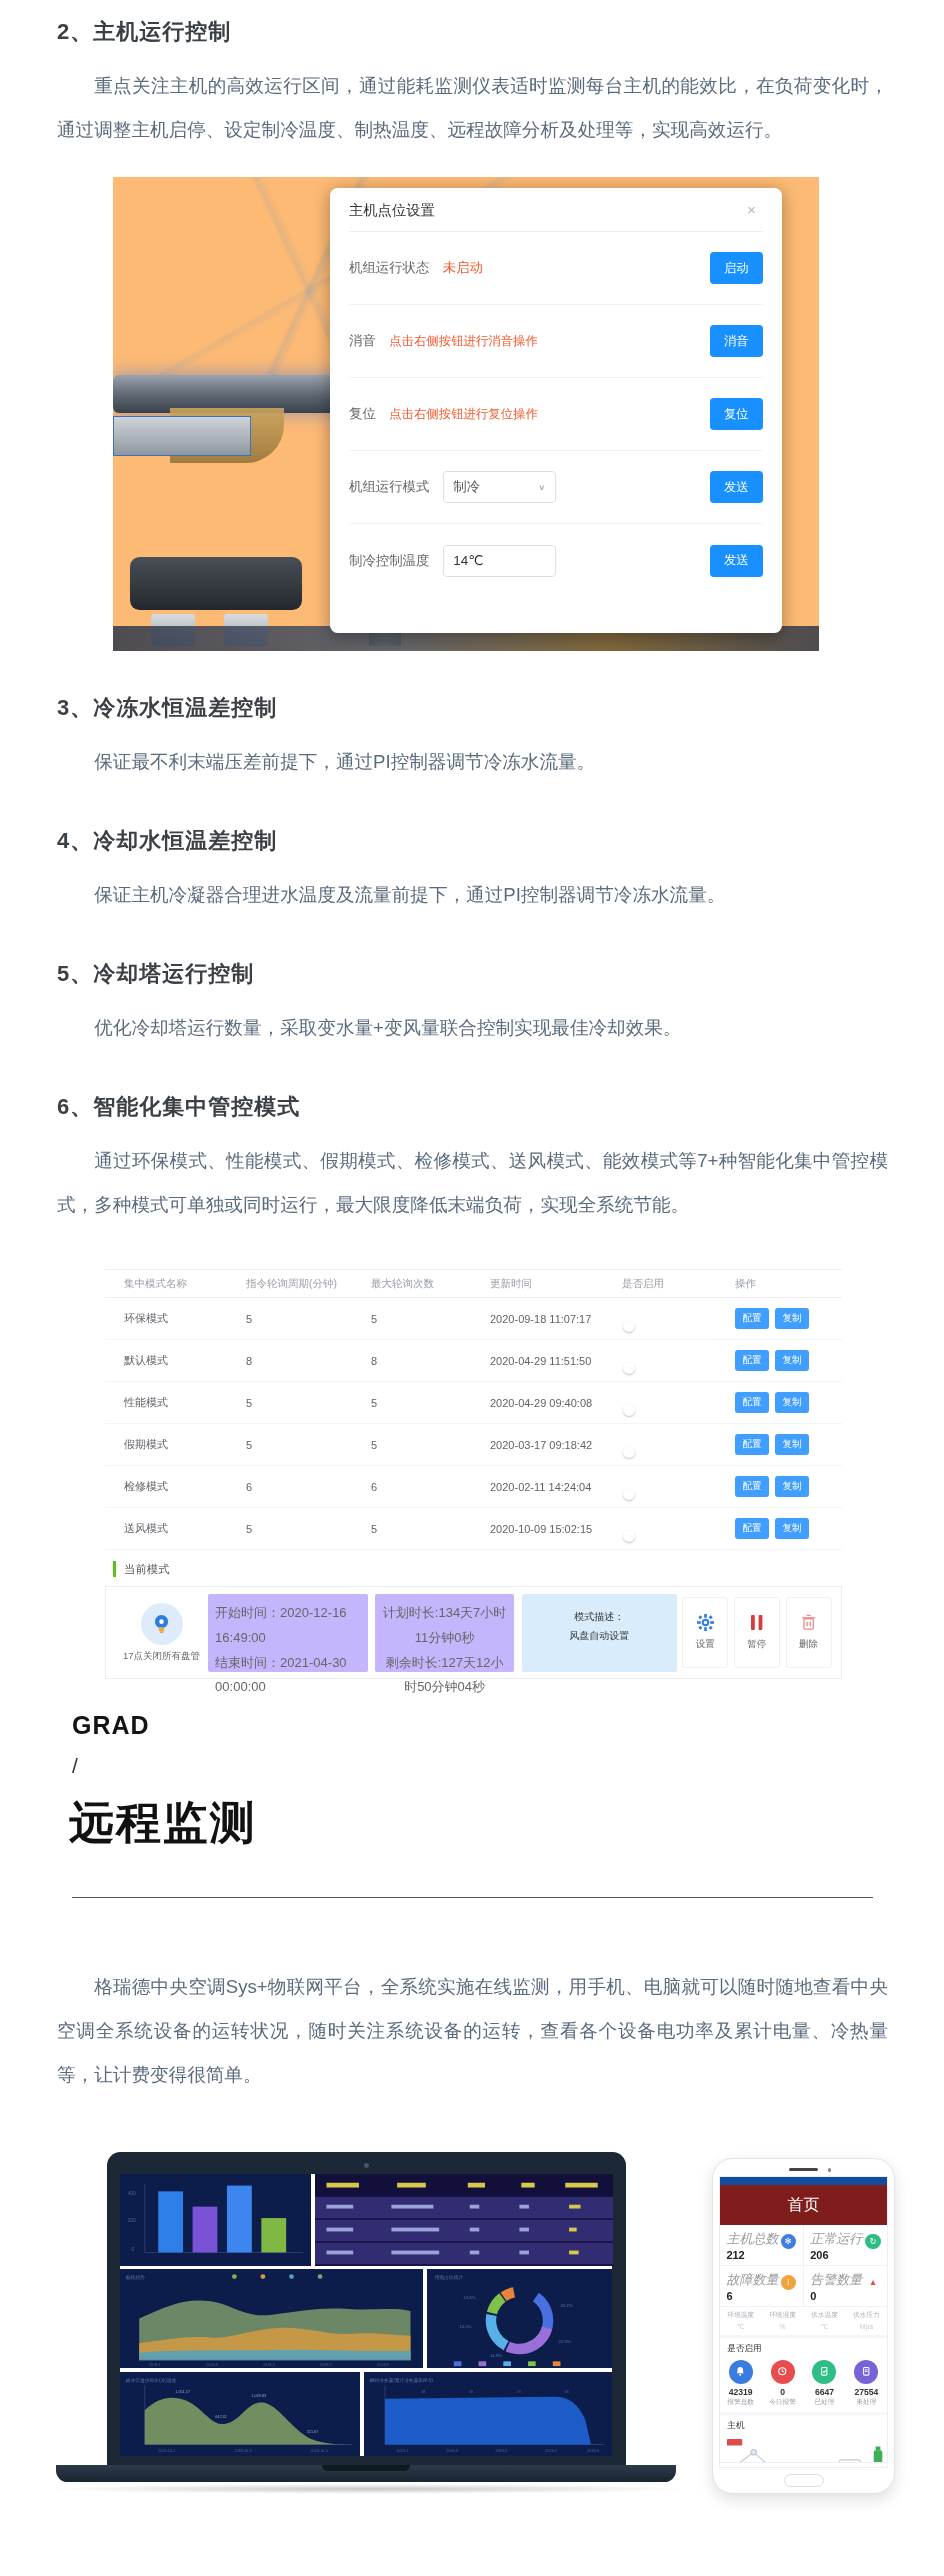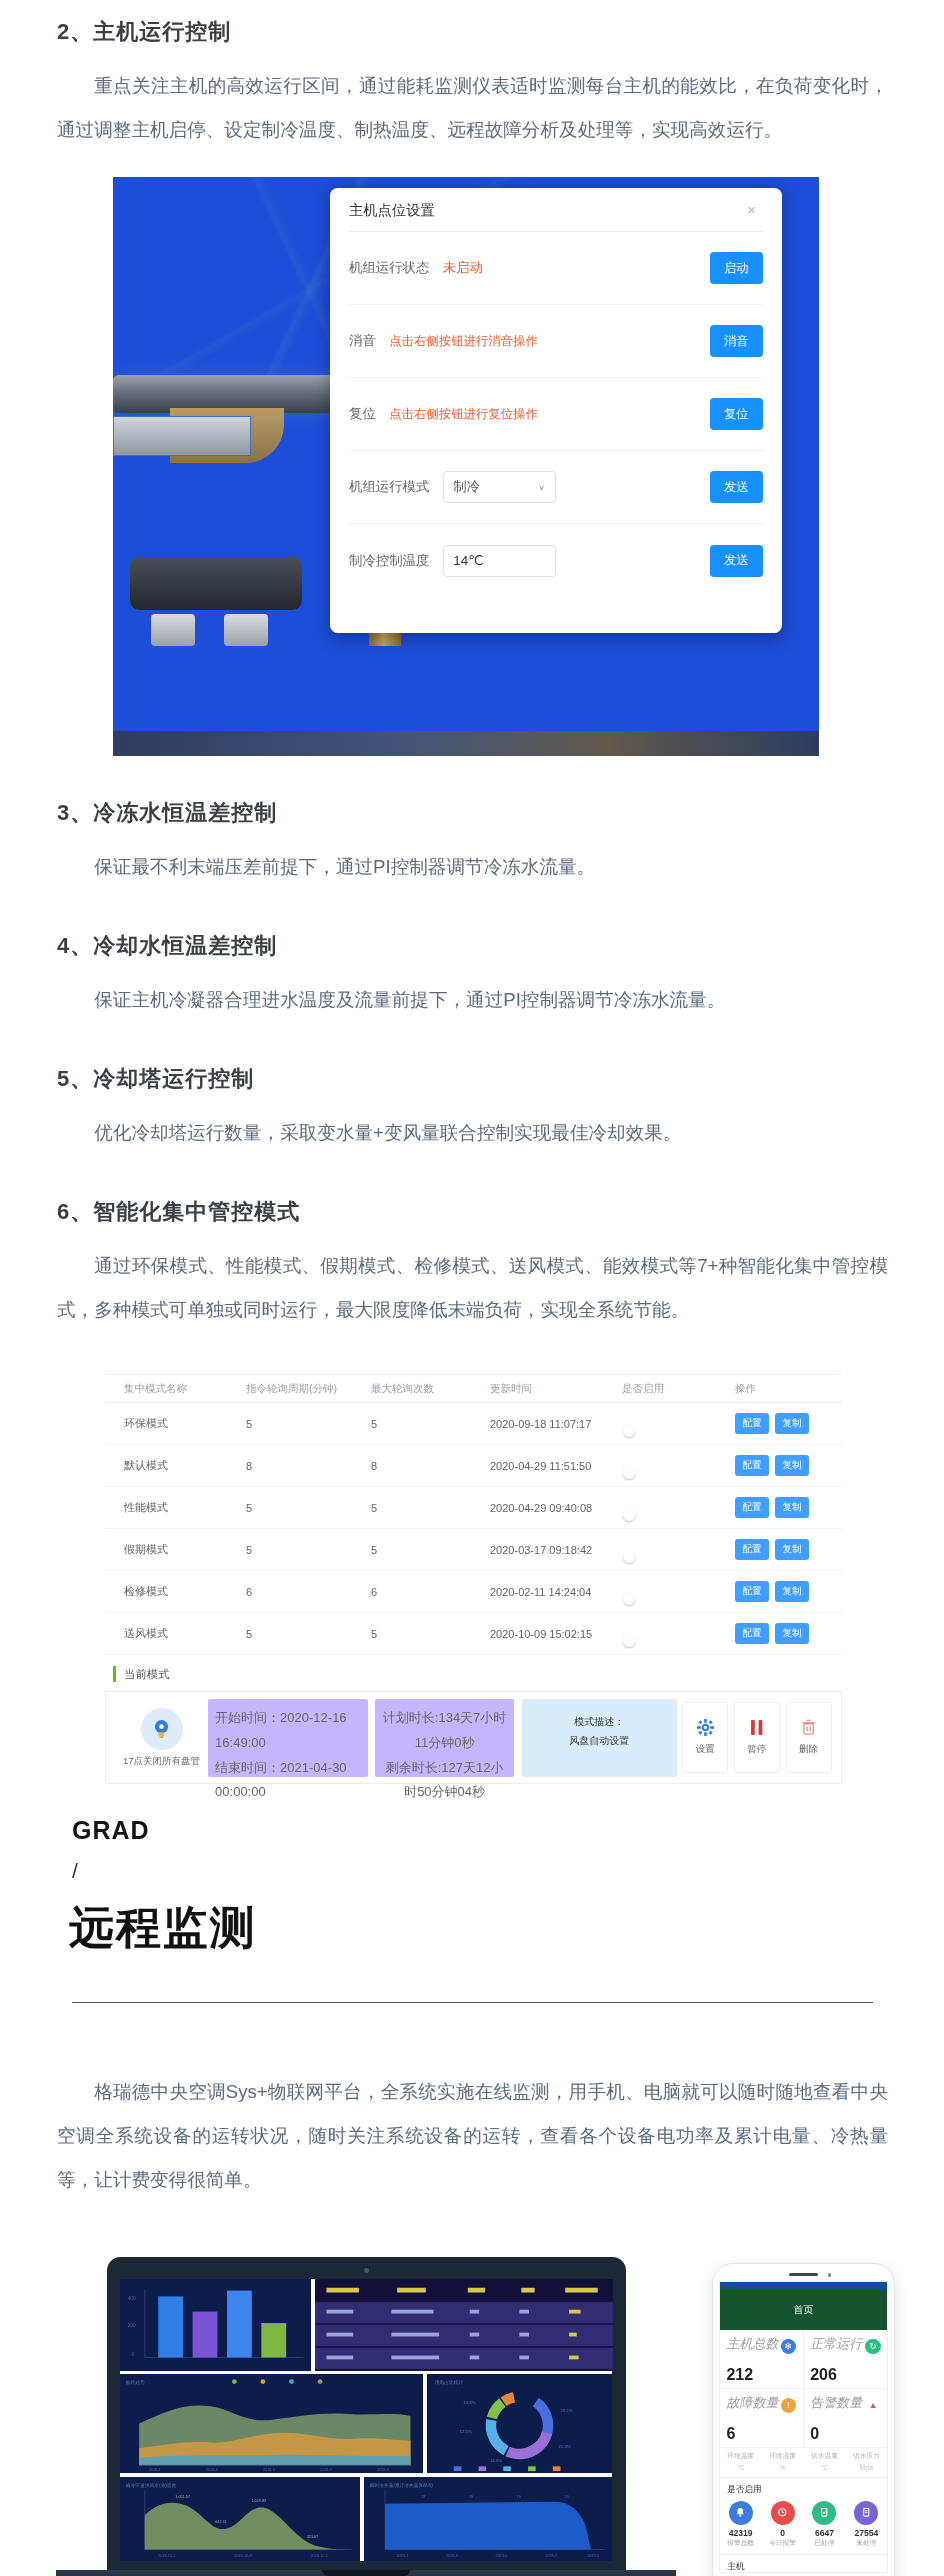--- a/index.html
+++ b/index.html
@@ -6,21 +6,21 @@
   html,body { margin:0; padding:0; background:#fff; }
   body { width:945px; height:2576px; overflow:hidden; font-family:"Liberation Sans","DejaVu Sans",sans-serif; }
   .page { position:relative; width:945px; height:2576px; background:#fff; }
 
   
   .h-num { font-size:22px; font-weight:bold; color:#3b4046; margin:42px 57px 0 57px; letter-spacing:1px; }
   .h-num.first { margin-top:17px; }
   .para { font-size:18.6px; color:#5b6b7e; line-height:44px; margin:17px 57px 0 57px; text-indent:2em; text-align:justify; }
 
   
-  .shot1 { position:relative; margin:25px 0 0 113px; width:706px; height:579px; background:#1d4ed8; overflow:hidden; }
+  .shot1 { position:relative; margin:25px 0 0 113px; width:706px; height:474px; background:#fdba74; overflow:hidden; }
   .shot1 .mesh { position:absolute; left:0; top:0; width:401px; height:229px;
     background:
       linear-gradient(115deg, transparent 48%, rgba(90,140,190,.18) 49%, transparent 51%),
       linear-gradient(65deg, transparent 48%, rgba(90,140,190,.14) 49%, transparent 51%),
       linear-gradient(150deg, transparent 48%, rgba(90,140,190,.12) 49%, transparent 51%); }
   .pipe-h { position:absolute; left:0; top:198px; width:334px; height:38px; border-radius:5.7px;
     background:linear-gradient(#9aa3ad,#5d6670 55%,#3a424c); box-shadow:0 0 17px 1.9px rgba(70,110,220,.45); }
   .pipe-gold-v { position:absolute; left:256px; top:286px; width:32px; height:183px;
     background:linear-gradient(90deg,#8a6a33,#caa45c 45%,#8a6a33); }
   .pipe-gold-elbow { position:absolute; left:57px; top:231px; width:114px; height:55px; border-radius:0 0 38px 0;
@@ -86,26 +86,26 @@
   .panel { position:absolute; background:#0c1d4c; overflow:hidden; }
   .laptop-base { width:620px; height:17px; margin-left:-51px; background:linear-gradient(#2c3a4b,#1a2430); border-radius:0 0 11.4px 11.4px; }
   .laptop-base .notch { width:88px; height:5.7px; background:#101820; border-radius:0 0 5.7px 5.7px; margin:0 auto; }
   .dev-shadow { height:9.5px; background:radial-gradient(ellipse at center, rgba(0,0,0,.22), transparent 70%); margin-top:1.9px; }
 
   .phone { width:183px; background:#fff; border:1.9px solid #e3e3e3; border-radius:21px; padding:7.6px 5.7px 5.7px 5.7px; box-shadow:0 5.7px 15.3px rgba(0,0,0,.12); }
   .ph-speaker { width:29px; height:2.9px; background:#444; border-radius:1.9px; margin:1.9px auto 1.9px auto; position:relative; }
   .ph-dot { position:absolute; right:-13.4px; top:0; width:3.8px; height:3.8px; border-radius:50%; background:#888; }
   .ph-screen { margin-top:4.8px; border:1px solid #eee; height:292px; overflow:hidden; position:relative; background:#fff; }
   .ph-status { height:8.6px; background:#0e4da0; }
-  .ph-header { height:40px; background:#14532d; color:#fff; font-size:10px; display:flex; align-items:center; justify-content:center; }
+  .ph-header { height:40px; background:#7f1d1d; color:#fff; font-size:16px; display:flex; align-items:center; justify-content:center; }
   .ph-stats { display:grid; grid-template-columns:1fr 1fr; }
   .ph-stat { border-bottom:1px solid #f2f2f2; padding:4.8px 6.7px 3.8px 6.7px; position:relative; }
   .ph-stat:nth-child(odd){ border-right:1px solid #f2f2f2; }
   .ph-stat .lbl { font-size:13px; color:#999;font-style:italic; }
-  .ph-stat .val { font-size:16px; font-weight:bold; color:#222; margin-top:13px; }
+  .ph-stat .val { font-size:11px; font-weight:bold; color:#222; margin-top:1px; }
   .ph-stat .ic { position:absolute; right:6.7px; top:8.6px; width:15.3px; height:15.3px; border-radius:50%; color:#fff; font-size:8.6px; line-height:15.3px; text-align:center; }
   .ph-env { display:grid; grid-template-columns:repeat(4,1fr); padding:4.8px 0 3.8px 0; border-bottom:3.8px solid #f5f6f8; }
   .ph-env div { text-align:center; }
   .ph-env .lbl { font-size:6.7px; color:#a8adb5; }
   .ph-env .unit { font-size:6.7px; color:#c5cad0; margin-top:2.9px; }
   .ph-sec { font-size:8.6px; color:#333; padding:4.8px 7.6px 2.9px 7.6px; }
   .ph-alarms { display:grid; grid-template-columns:repeat(4,1fr); padding:1.9px 0 5.7px 0; border-bottom:3.8px solid #f5f6f8; }
   .ph-alarm { text-align:center; }
   .ph-alarm .cir { width:24px; height:24px; border-radius:50%; margin:0 auto; display:flex; align-items:center; justify-content:center; }
   .ph-alarm .v { font-size:8.6px; font-weight:bold; color:#333; margin-top:2.9px; }

